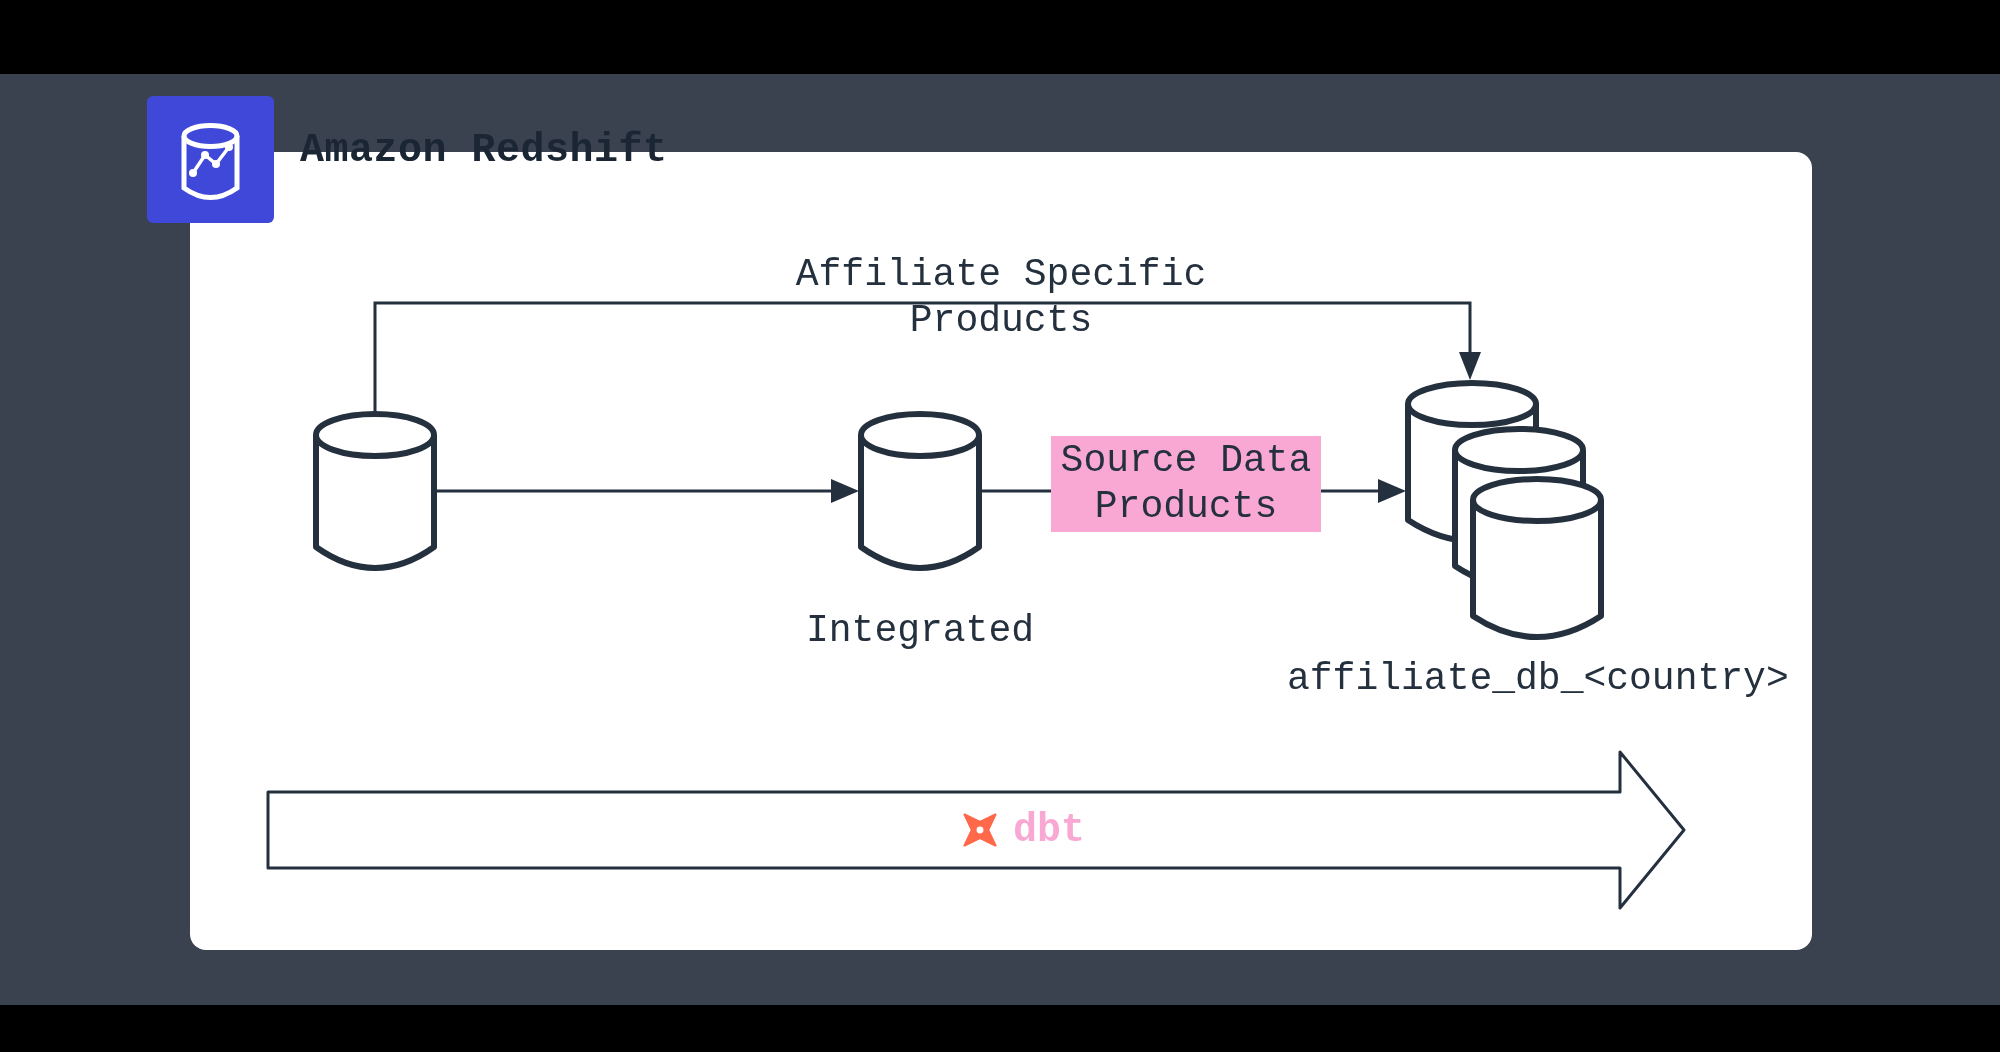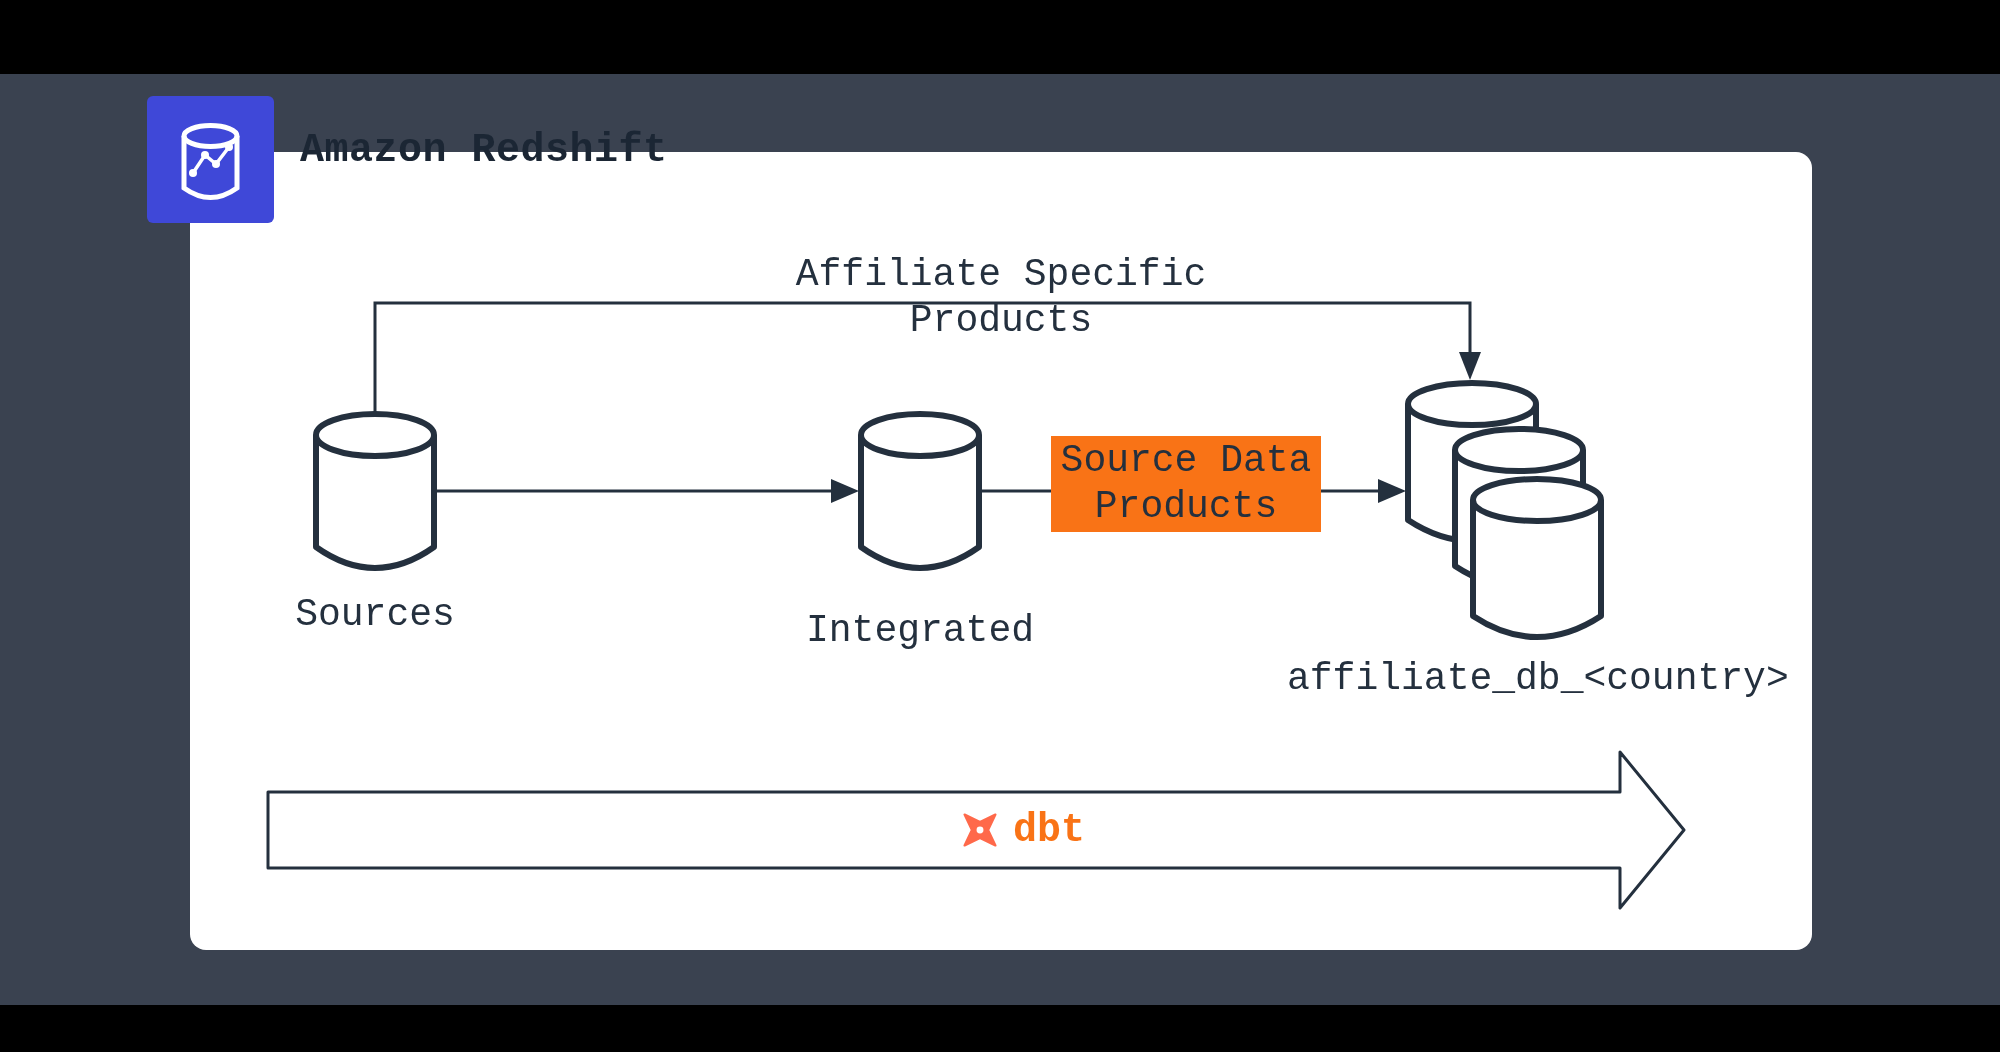--- a/index.html
+++ b/index.html
@@ -9,24 +9,24 @@
   .bar-top{top:0;height:74px;}
   .bar-bottom{bottom:0;height:47px;}
   .card{position:absolute;left:190px;top:152px;width:1622px;height:798px;background:#fff;
         border-radius:16px;}
   .badge{position:absolute;left:147px;top:96px;width:127px;height:127px;background:#3f48d8;
          border-radius:6px;display:flex;align-items:center;justify-content:center;}
   .app-title{position:absolute;left:300px;top:127px;height:48px;line-height:48px;
              font-size:40px;font-weight:700;color:#1b2634;letter-spacing:0.5px;}
   .svg-layer{position:absolute;left:0;top:0;pointer-events:none;}
   .lbl{position:absolute;font-size:38px;color:#24303e;text-align:center;line-height:46px;}
-  .lbl-mid{background:#f97316;padding:2px 0;}
+  .lbl-mid{background:#f9a8d4;padding:2px 0;}
   .dbt-group{position:absolute;left:957px;top:800px;height:60px;display:flex;
              align-items:center;gap:10px;}
-  .dbt-text{font-size:40px;font-weight:700;color:#f97316;}
+  .dbt-text{font-size:40px;font-weight:700;color:#f9a8d4;}
 </style>
 </head>
 <body>
 
 <div class="screen">
 
   <div class="bar bar-top"></div>
   <div class="bar bar-bottom"></div>
 
   <div class="card"></div>
@@ -73,21 +73,20 @@
       <circle cx="58" cy="59" r="4" fill="#ffffff"></circle>
       <circle cx="69" cy="68" r="4" fill="#ffffff"></circle>
       <circle cx="82" cy="51" r="4" fill="#ffffff"></circle>
     </svg>
   </div>
 
   <div class="app-title">Amazon Redshift</div>
 
   <div class="lbl" style="left:701px;top:252px;width:600px;">Affiliate Specific Products</div>
 
-  <div class="lbl" style="left:255px;top:592px;width:240px;">Sources</div>
 
   <div class="lbl" style="left:790px;top:592px;width:260px;margin-top:16px;">Integrated</div>
 
   <div class="lbl lbl-mid" style="left:1051px;top:436px;width:270px;">Source Data Products</div>
 
   <div class="lbl" style="left:1287px;top:656px;width:500px;">affiliate_db_&lt;country&gt;</div>
 
   <div class="dbt-group">
     <svg width="46" height="46" viewBox="0 0 40 40">
       <path d="M33.4 6.6 L20 13 L6.6 6.6 L13 20 L6.6 33.4 L20 27 L33.4 33.4 L27 20 Z" fill="#ff694a" stroke="#ff694a" stroke-width="2" stroke-linejoin="round"></path>

